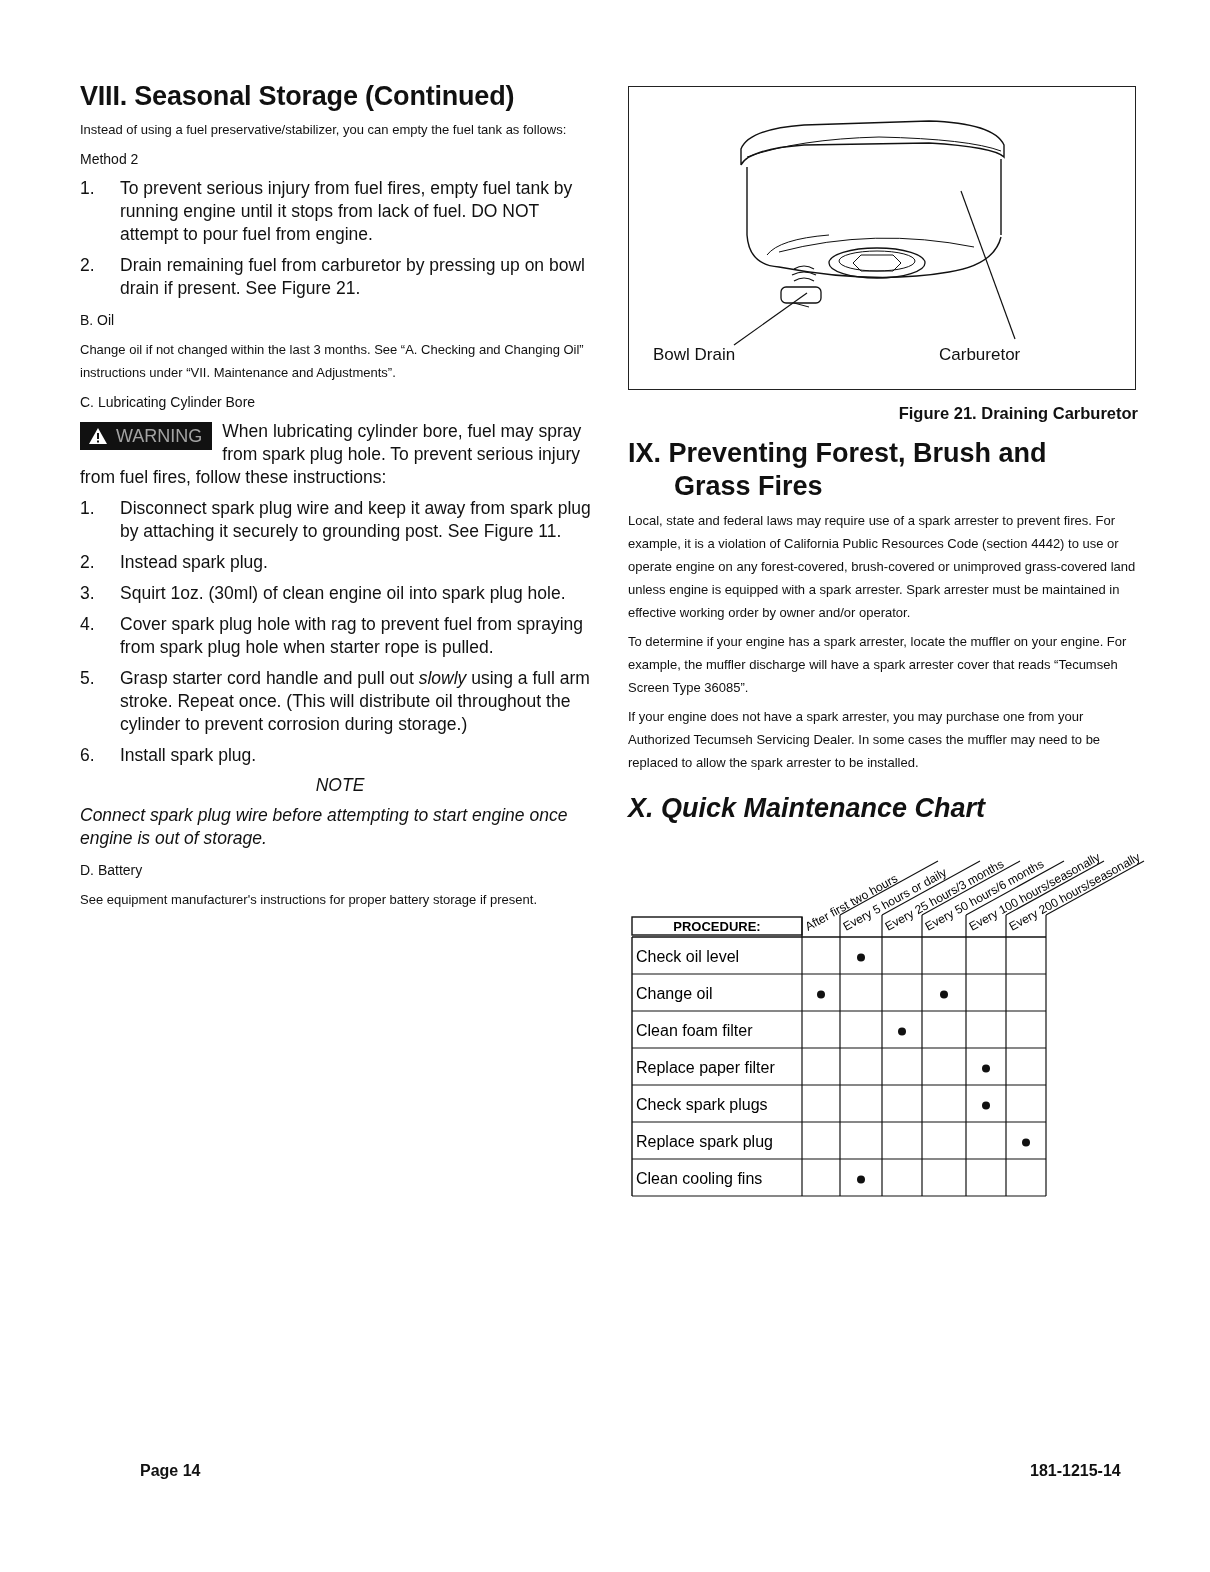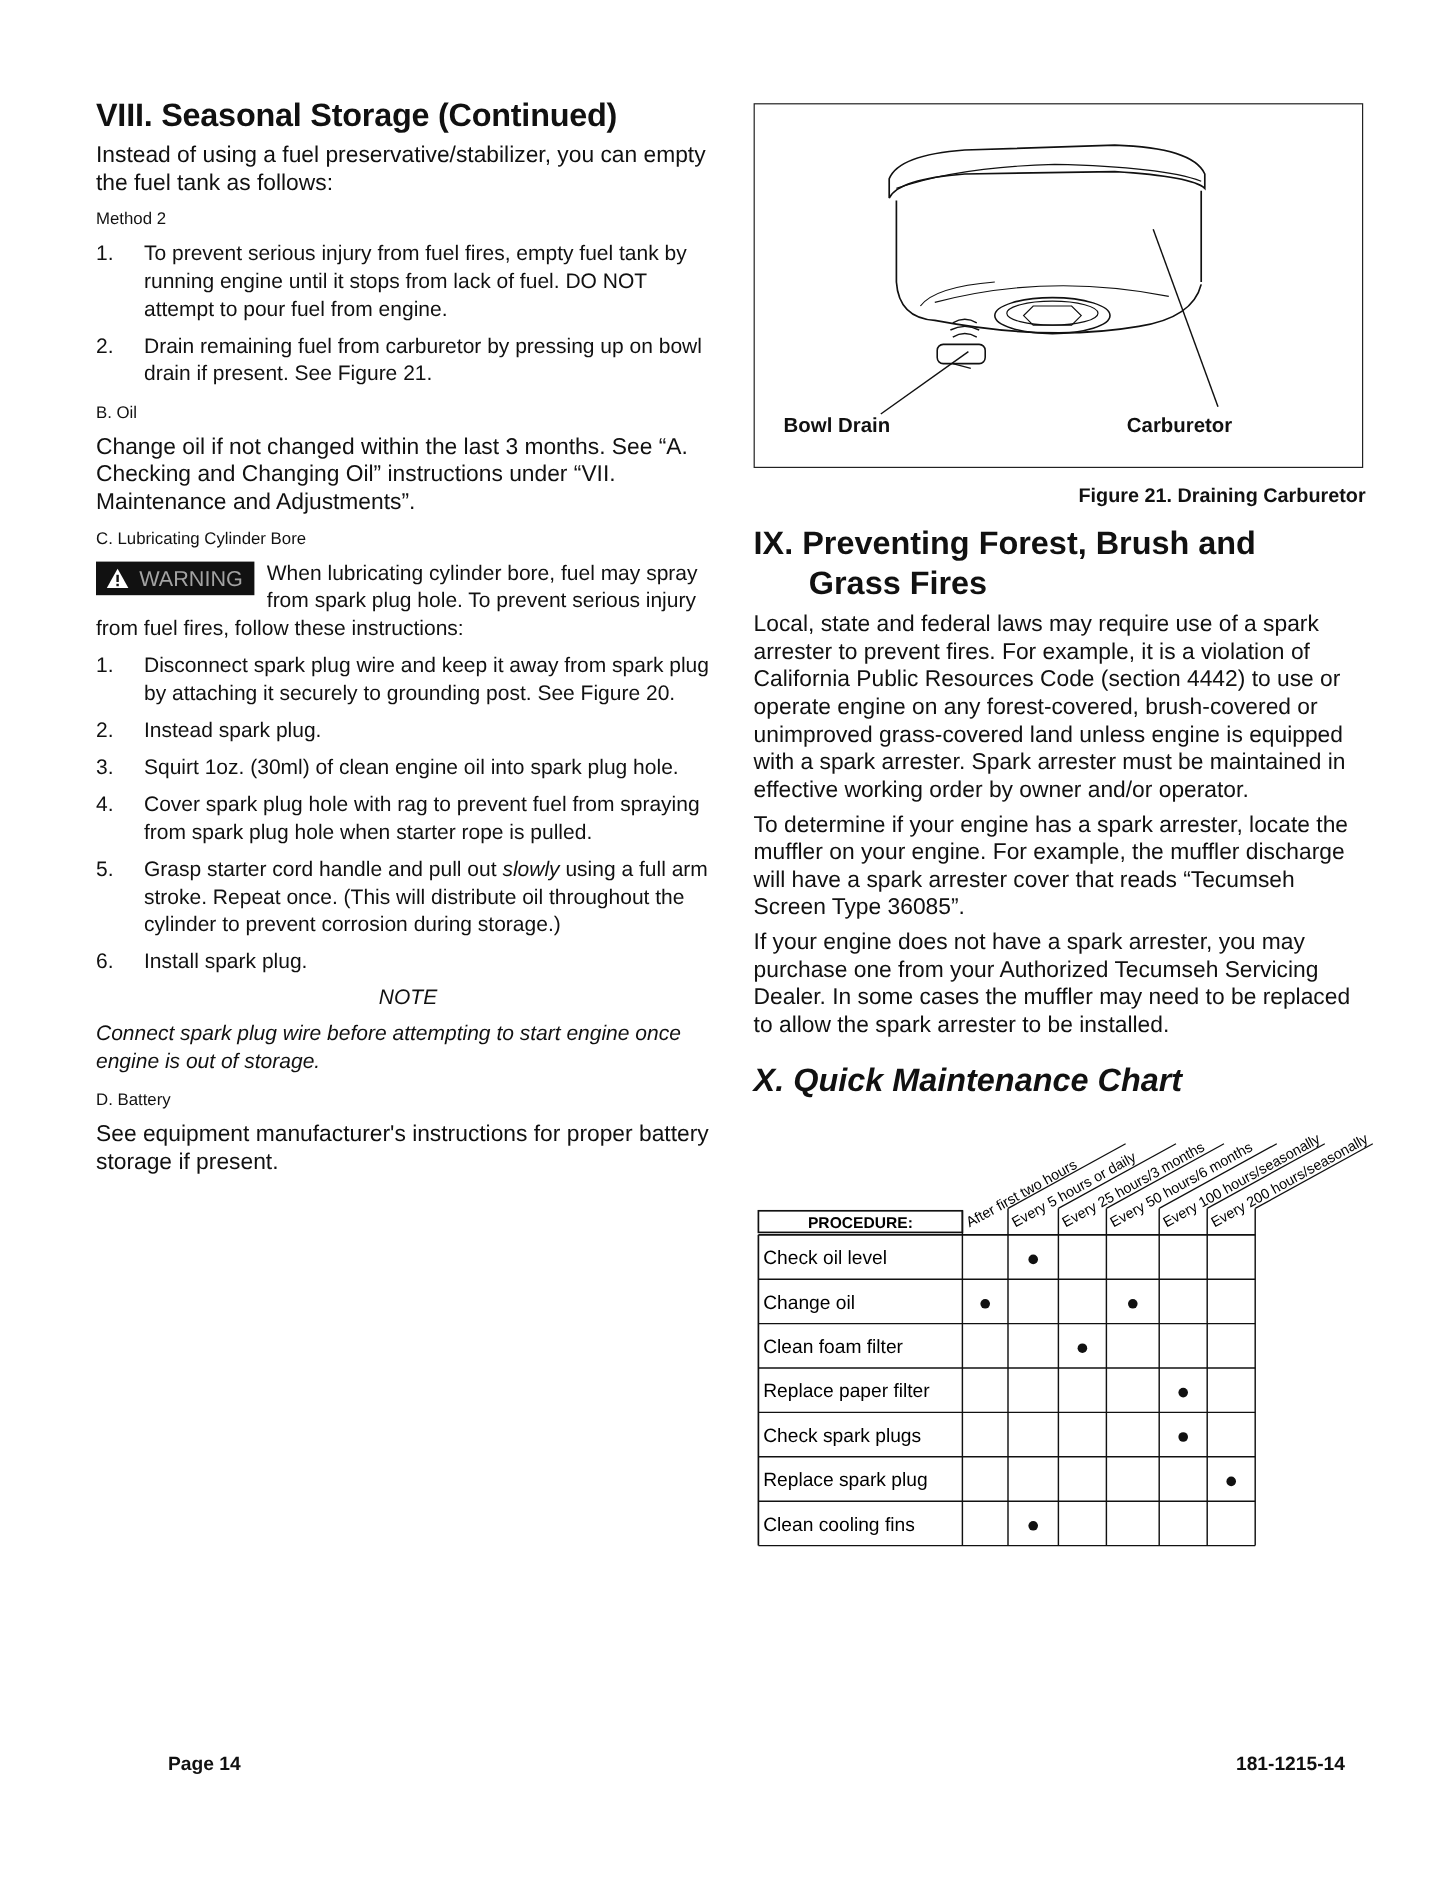--- a/index.html
+++ b/index.html
@@ -2,33 +2,33 @@
 <html><head>
 <meta charset="utf-8">
 <style>
   html, body { margin: 0; padding: 0; background: #ffffff; }
   body { width: 1210px; height: 1572px; position: relative; overflow: hidden;
          font-family: "Liberation Sans", sans-serif; color: #111; }
   .col-left { position: absolute; left: 80px; top: 80px; width: 520px; }
   .col-right { position: absolute; left: 628px; top: 86px; width: 510px; }
   h1 { font-size: 27px; font-weight: bold; margin: 0 0 6px 0; letter-spacing: -0.2px; line-height: 32px; }
   h2 { font-size: 14px; font-weight: normal; margin: 6px 0 6px 0; line-height: 24px; }
-  p { font-size: 19px; line-height: 23px; margin: 0 0 6px 0; }
+  p { font-size: 13px; line-height: 23px; margin: 0 0 6px 0; }
   ol { list-style: none; margin: 0 0 6px 0; padding: 0; }
   ol li { position: relative; padding-left: 40px; font-size: 17.5px; line-height: 23px; margin-bottom: 8px; }
   ol li .num { position: absolute; left: 0; top: 0; }
   .warning-row { position: relative; font-size: 17.5px; line-height: 23px; margin-bottom: 8px; }
   .warning-badge { float: left; background: #111; color: #a3a3a3; font-size: 18px; padding: 3px 10px 3px 8px;
                    margin: 2px 10px 0 0; display: flex; align-items: center; gap: 8px; height: 22px; }
   .warning-badge svg { display: block; }
   .note-title { text-align: center; font-style: italic; font-size: 17.5px; margin: 6px 0 8px 0; }
   .note-text { font-style: italic; font-size: 17.5px; line-height: 23px; margin-bottom: 8px; }
   .figure-box { position: relative; width: 506px; height: 302px; border: 1.5px solid #222; }
   .figure-box svg { position: absolute; left: 0; top: 0; }
-  .fig-label { position: absolute; font-weight: bold; font-size: 17px; }
+  .fig-label { position: absolute; font-weight: normal; font-size: 17px; }
   .fig-caption { text-align: right; font-weight: bold; font-size: 16.5px; margin: 14px 0 14px 0; }
   .h1-right { font-size: 27px; font-weight: bold; line-height: 33px; margin: 0 0 6px 0; }
   .h1-right .cont { padding-left: 46px; display: block; }
   .chart-wrap { position: relative; width: 520px; height: 360px; margin-top: 10px; }
   .chart-wrap svg { position: absolute; left: 0; top: 0; overflow: visible; }
   .footer-left { position: absolute; left: 94px; top: 1462px; font-weight: bold; font-size: 16px; margin-left: 46px; }
   .footer-right { position: absolute; left: 1030px; top: 1462px; font-weight: bold; font-size: 16px; }
 </style>
 </head>
 <body>
@@ -55,21 +55,21 @@
             <rect x="9" y="6" width="2" height="6" fill="#111"></rect>
             <rect x="9" y="13.5" width="2" height="2" fill="#111"></rect>
           </svg>
       </span>
       <span>WARNING</span>
     </div>
     <span>When lubricating cylinder bore, fuel may spray from spark plug hole. To prevent serious injury from fuel fires, follow these instructions:</span>
   </div>
 
   <ol>
-    <li><span class="num">1.</span><span>Disconnect spark plug wire and keep it away from spark plug by attaching it securely to grounding post. See Figure 20.</span></li>
+    <li><span class="num">1.</span><span>Disconnect spark plug wire and keep it away from spark plug by attaching it securely to grounding post. See Figure 11.</span></li>
     <li><span class="num">2.</span><span>Instead spark plug.</span></li>
     <li><span class="num">3.</span><span>Squirt 1oz. (30ml) of clean engine oil into spark plug hole.</span></li>
     <li><span class="num">4.</span><span>Cover spark plug hole with rag to prevent fuel from spraying from spark plug hole when starter rope is pulled.</span></li>
     <li><span class="num">5.</span><span><span>Grasp starter cord handle and pull out </span><em>slowly</em><span> using a full arm stroke. Repeat once. (This will distribute oil throughout the cylinder to prevent corrosion during storage.)</span></span></li>
     <li><span class="num">6.</span><span>Install spark plug.</span></li>
   </ol>
 
   <div class="note-title">NOTE</div>
   <div class="note-text">Connect spark plug wire before attempting to start engine once engine is out of storage.</div>
 

